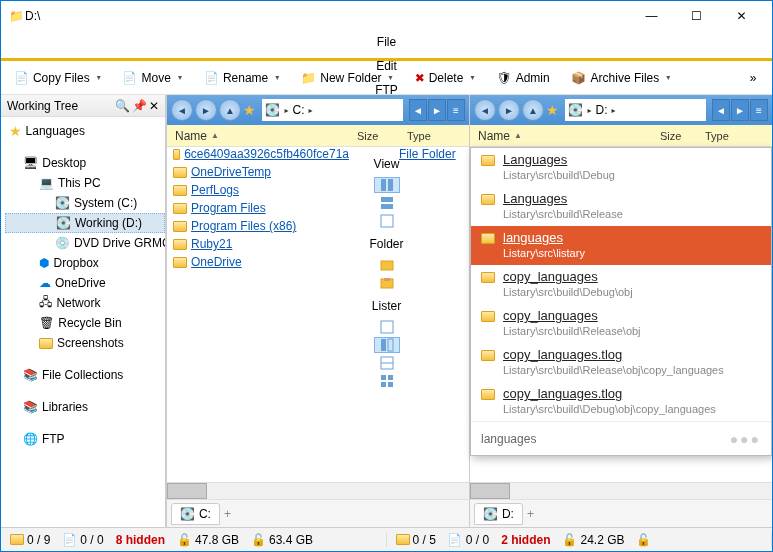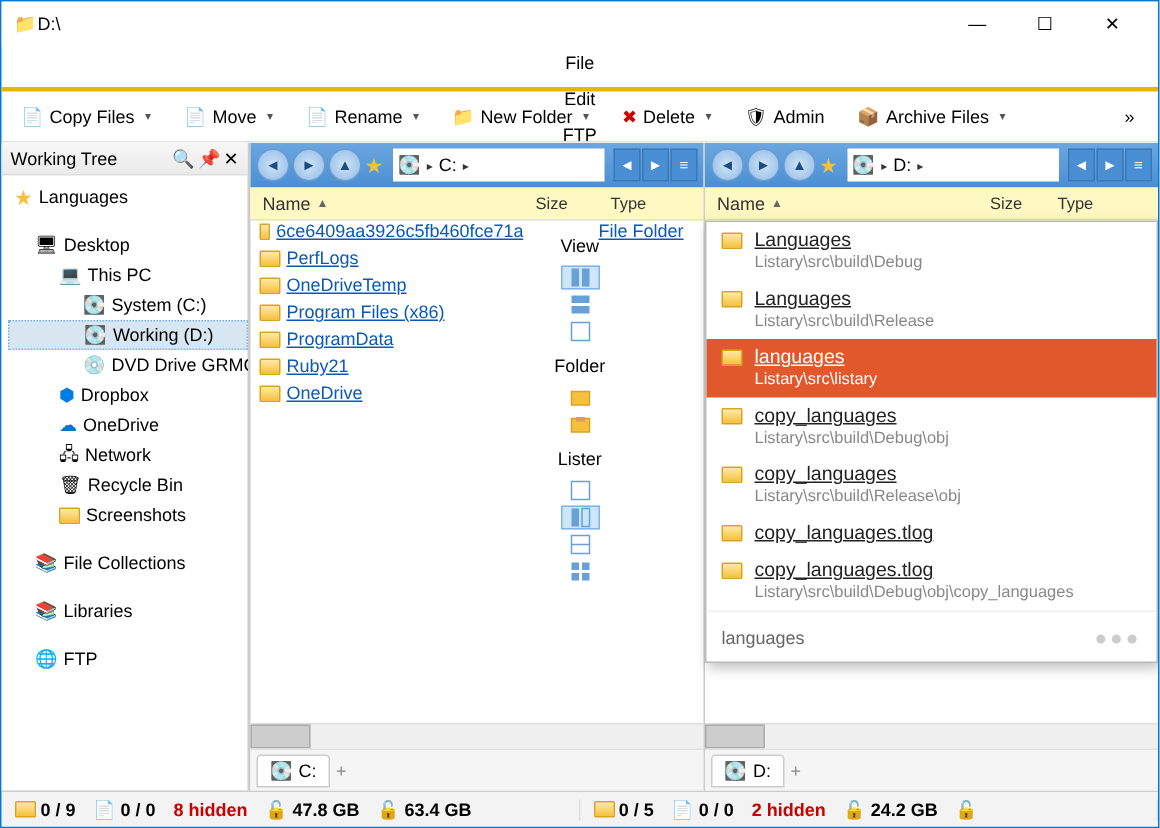--- a/index.html
+++ b/index.html
@@ -48,21 +48,21 @@
 .poprow { padding: 4px 10px 6px 10px; display:flex; gap:8px; align-items:flex-start;}
 .poprow.sel { background: #e2582d; color: #fff; }
 .poprow .txt .t1 { text-decoration: underline; color: #222; font-size:13px;}
 .poprow.sel .txt .t1 { color: #fff; }
 .poprow .txt .t2 { color: #888; font-size: 11px; margin-top:2px;}
 .poprow.sel .txt .t2 { color: #fff; }
 .popfoot { height: 34px; display: flex; align-items: center; padding: 0 10px; font-size: 18px; color: #666; border-top:1px solid #eee;}
 .popfoot .dots { margin-left:auto; color:#ccc; letter-spacing:2px; font-size:14px;}
 .status { height: 24px; border-top: 1px solid #ccc; display: flex; align-items: center; background: #f3f3f3; font-size:11px;}
 .status .half { flex:1; display:flex; align-items:center; gap:6px; padding:0 6px; border-right:1px solid #ddd;}
-.stat-seg { display:inline-flex; align-items:center; gap:3px; padding:0 3px;font-weight:bold;}
+.stat-seg { display:inline-flex; align-items:center; gap:3px; padding:0 3px;}
 .red { color:#c00; font-weight:bold;}
 .lock { color:#d9a322; }
 .sort-arrow{font-size:8px;color:#666;}
 .star{color:#f5c13d;font-size:14px;}
 .drop{font-size:8px;color:#333;}
 svg{display:block}
 </style>
 </head>
 <body>
 
@@ -298,45 +298,45 @@
             <div class="c1">
               <span class="folder-ico"></span>
               <span>6ce6409aa3926c5fb460fce71a</span>
             </div>
             <div style="width:50px"></div>
             <div style="width:70px;color:#0b59b5;text-decoration:underline">File Folder</div>
           </div>
           <div class="frow">
             <div class="c1">
               <span class="folder-ico"></span>
+              <span>OneDriveTemp</span>
+            </div>
+            <div style="width:50px"></div>
+            <div style="width:70px;color:#0b59b5;text-decoration:underline"></div>
+          </div>
+          <div class="frow">
+            <div class="c1">
+              <span class="folder-ico"></span>
               <span>PerfLogs</span>
             </div>
             <div style="width:50px"></div>
             <div style="width:70px;color:#0b59b5;text-decoration:underline"></div>
           </div>
           <div class="frow">
             <div class="c1">
               <span class="folder-ico"></span>
-              <span>OneDriveTemp</span>
+              <span>Program Files</span>
             </div>
             <div style="width:50px"></div>
             <div style="width:70px;color:#0b59b5;text-decoration:underline"></div>
           </div>
           <div class="frow">
             <div class="c1">
               <span class="folder-ico"></span>
               <span>Program Files (x86)</span>
-            </div>
-            <div style="width:50px"></div>
-            <div style="width:70px;color:#0b59b5;text-decoration:underline"></div>
-          </div>
-          <div class="frow">
-            <div class="c1">
-              <span class="folder-ico"></span>
-              <span>ProgramData</span>
             </div>
             <div style="width:50px"></div>
             <div style="width:70px;color:#0b59b5;text-decoration:underline"></div>
           </div>
           <div class="frow">
             <div class="c1">
               <span class="folder-ico"></span>
               <span>Ruby21</span>
             </div>
             <div style="width:50px"></div>
@@ -435,20 +435,21 @@
               <span class="folder-ico" style="margin-top:3px"></span>
               <div class="txt">
                 <div class="t1">copy_languages</div>
                 <div class="t2">Listary\src\build\Release\obj</div>
               </div>
             </div>
             <div class="poprow">
               <span class="folder-ico" style="margin-top:3px"></span>
               <div class="txt">
                 <div class="t1">copy_languages.tlog</div>
+                <div class="t2">Listary\src\build\Release\obj\copy_languages</div>
               </div>
             </div>
             <div class="poprow">
               <span class="folder-ico" style="margin-top:3px"></span>
               <div class="txt">
                 <div class="t1">copy_languages.tlog</div>
                 <div class="t2">Listary\src\build\Debug\obj\copy_languages</div>
               </div>
             </div>
           </div>

